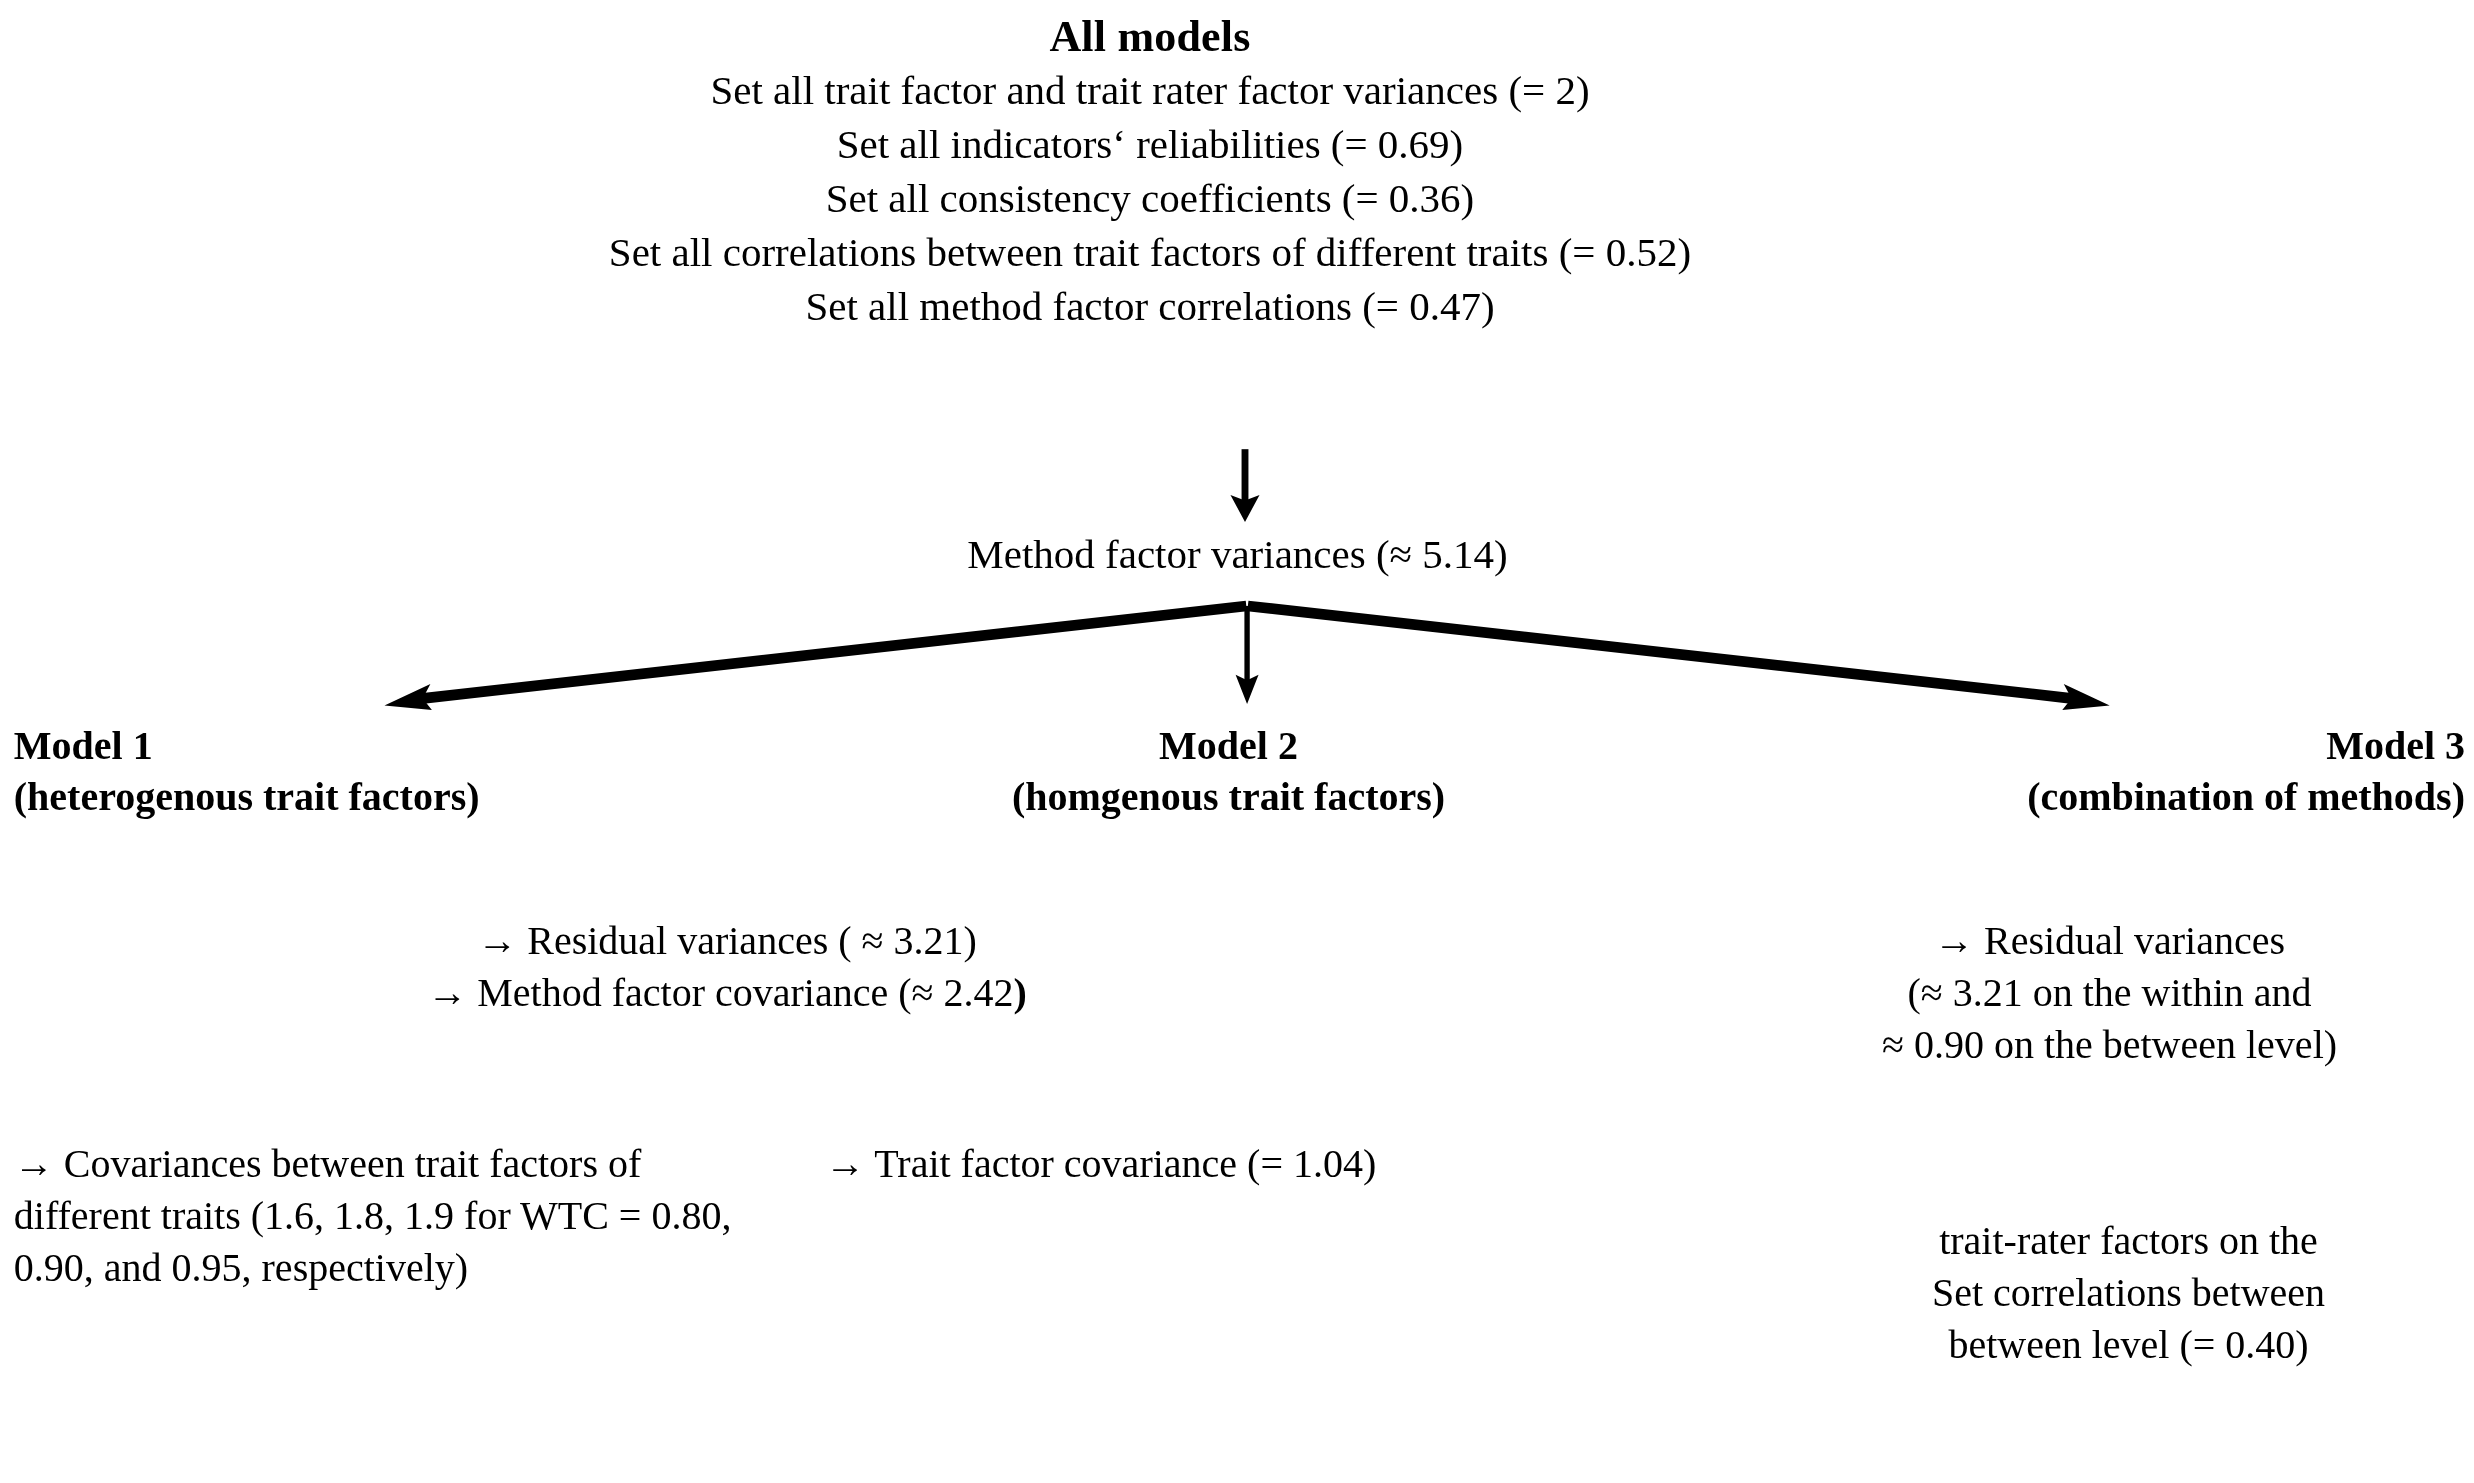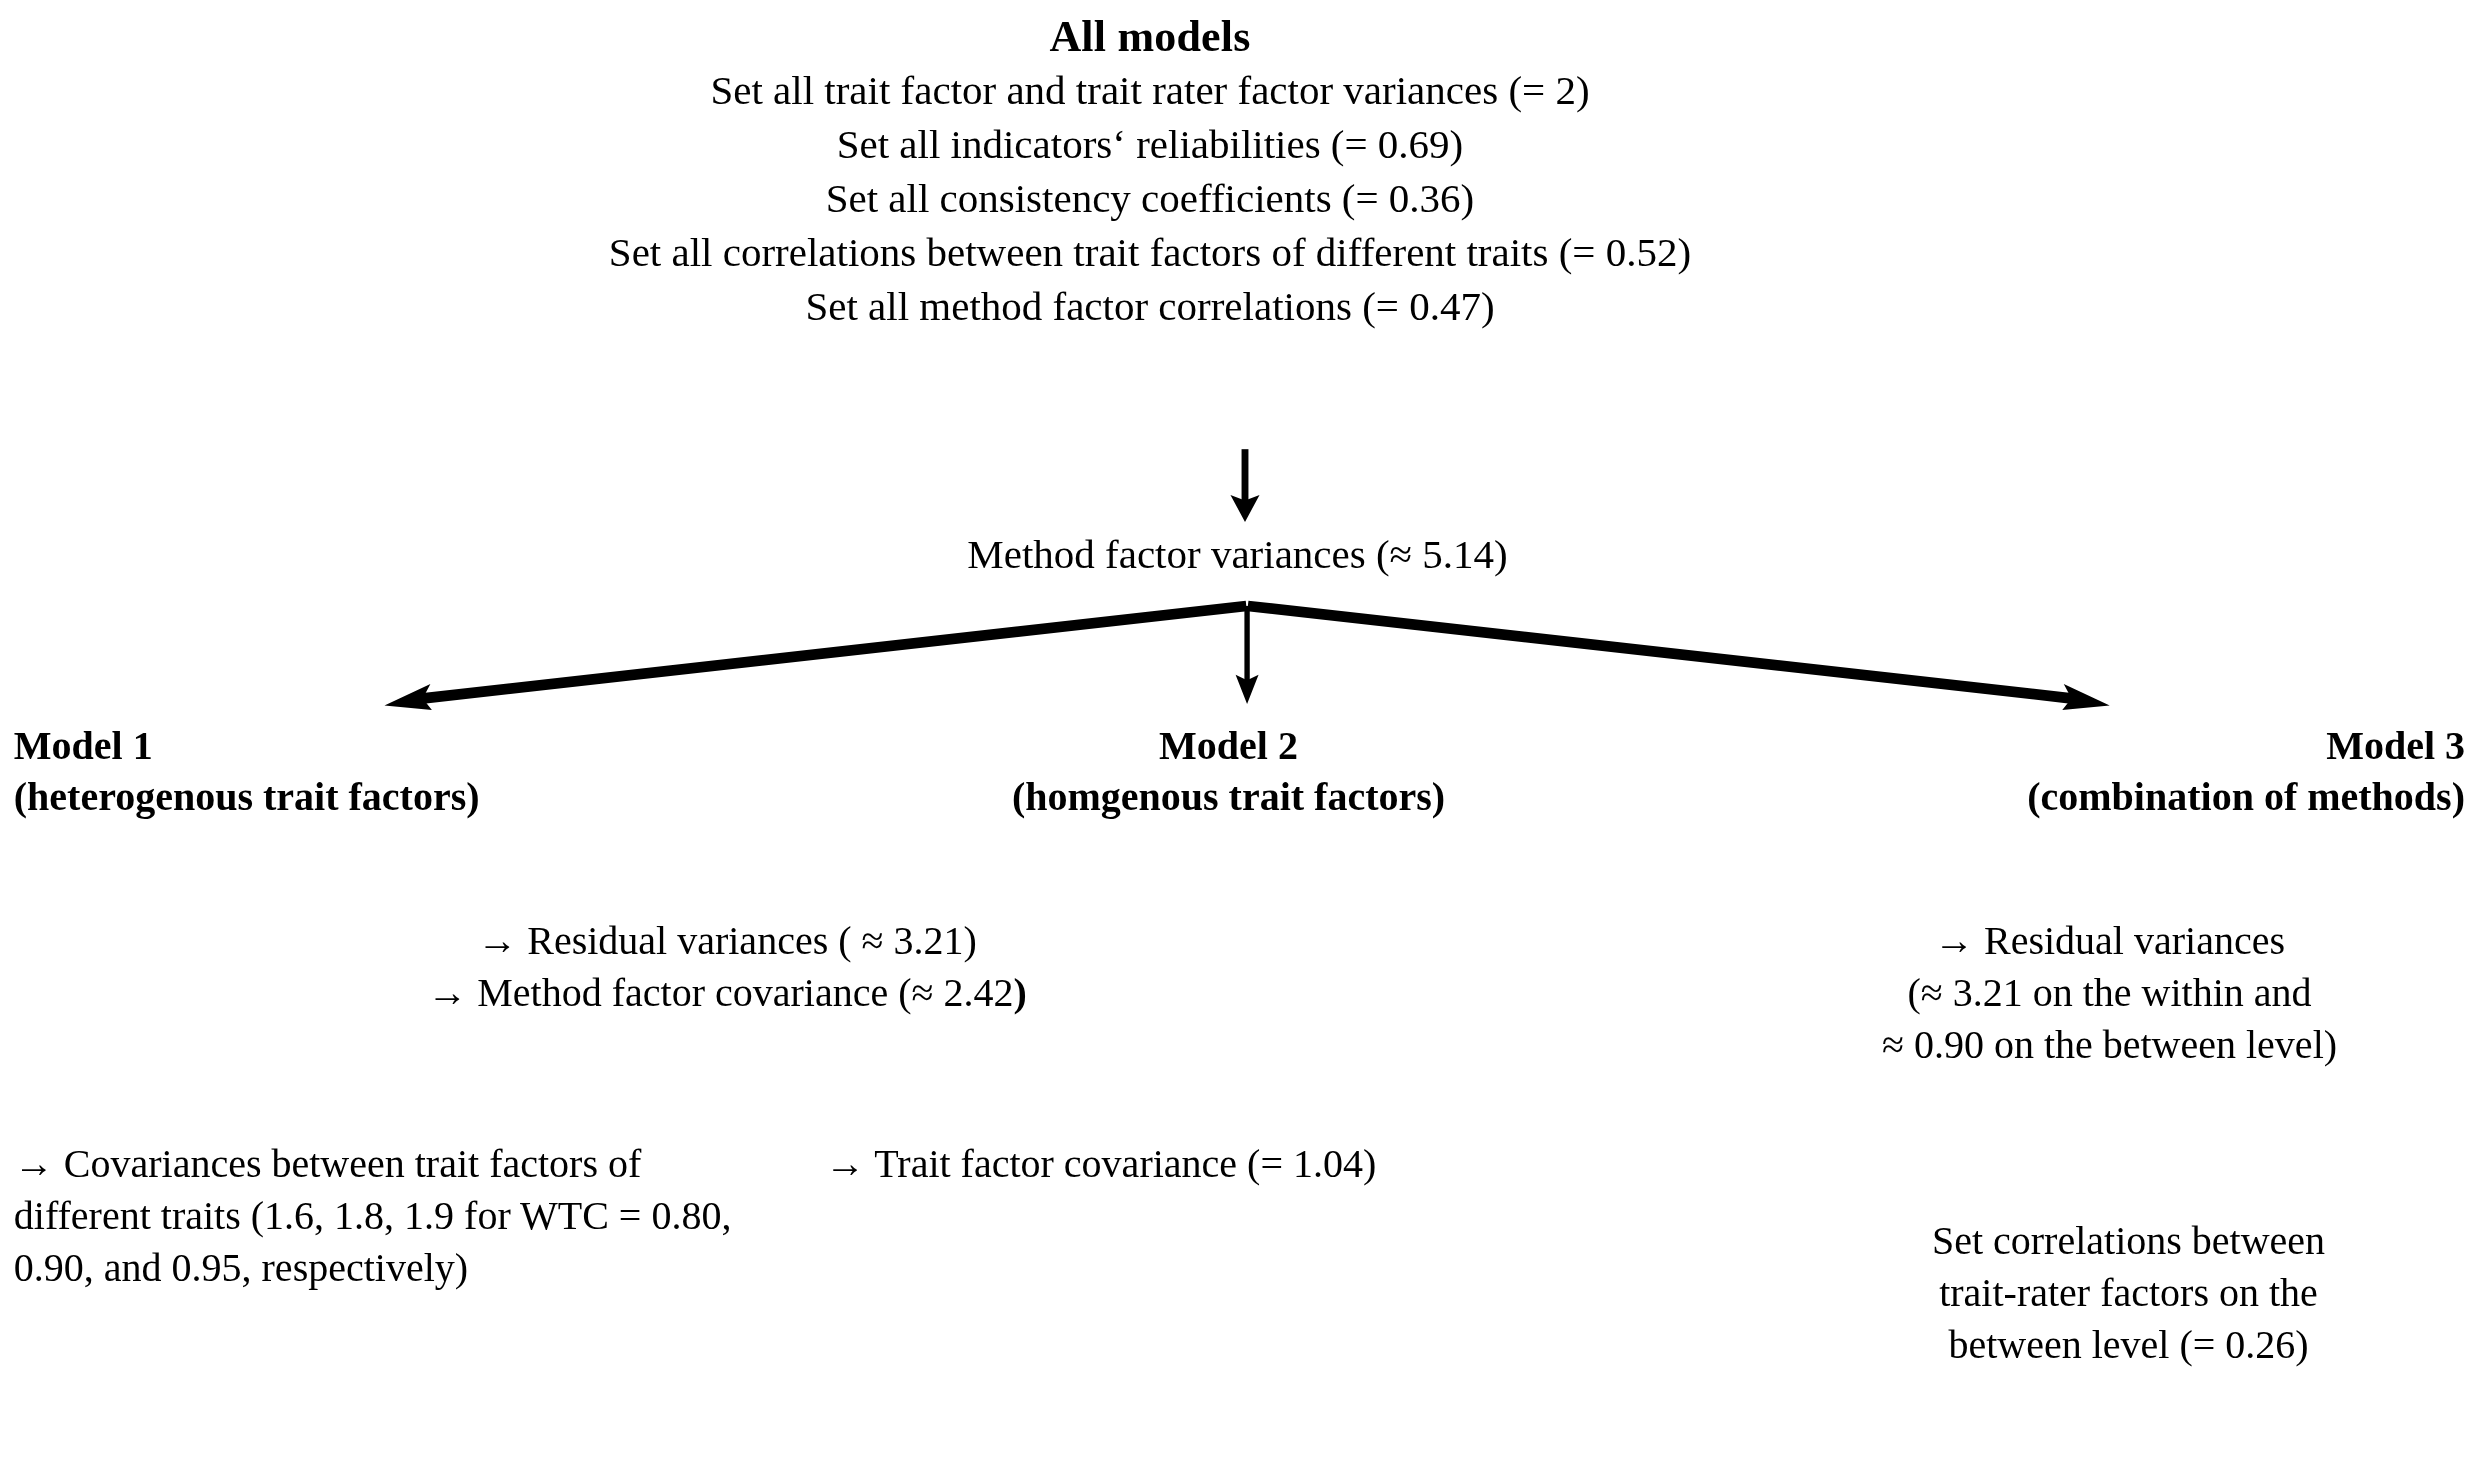--- a/index.html
+++ b/index.html
@@ -203,17 +203,17 @@
   <span class="ln">→ Residual variances</span>
   <span class="ln">(≈ 3.21 on the within and</span>
   <span class="ln">≈ 0.90 on the between level)</span>
 </div>
 
 <div class="abs col-body" id="left-lower-notes">→ Covariances between trait factors of different traits (1.6, 1.8, 1.9 for WTC = 0.80, 0.90, and 0.95, respectively)</div>
 
 <div class="abs col-body" id="center-lower-notes">→ Trait factor covariance (= 1.04)</div>
 
 <div class="abs col-body" id="right-lower-notes">
+  <span class="ln">trait-rater factors on the</span>
   <span class="ln">Set correlations between</span>
-  <span class="ln">trait-rater factors on the</span>
-  <span class="ln">between level (= 0.26)</span>
+  <span class="ln">between level (= 0.40)</span>
 </div>
 
 
 </body></html>

